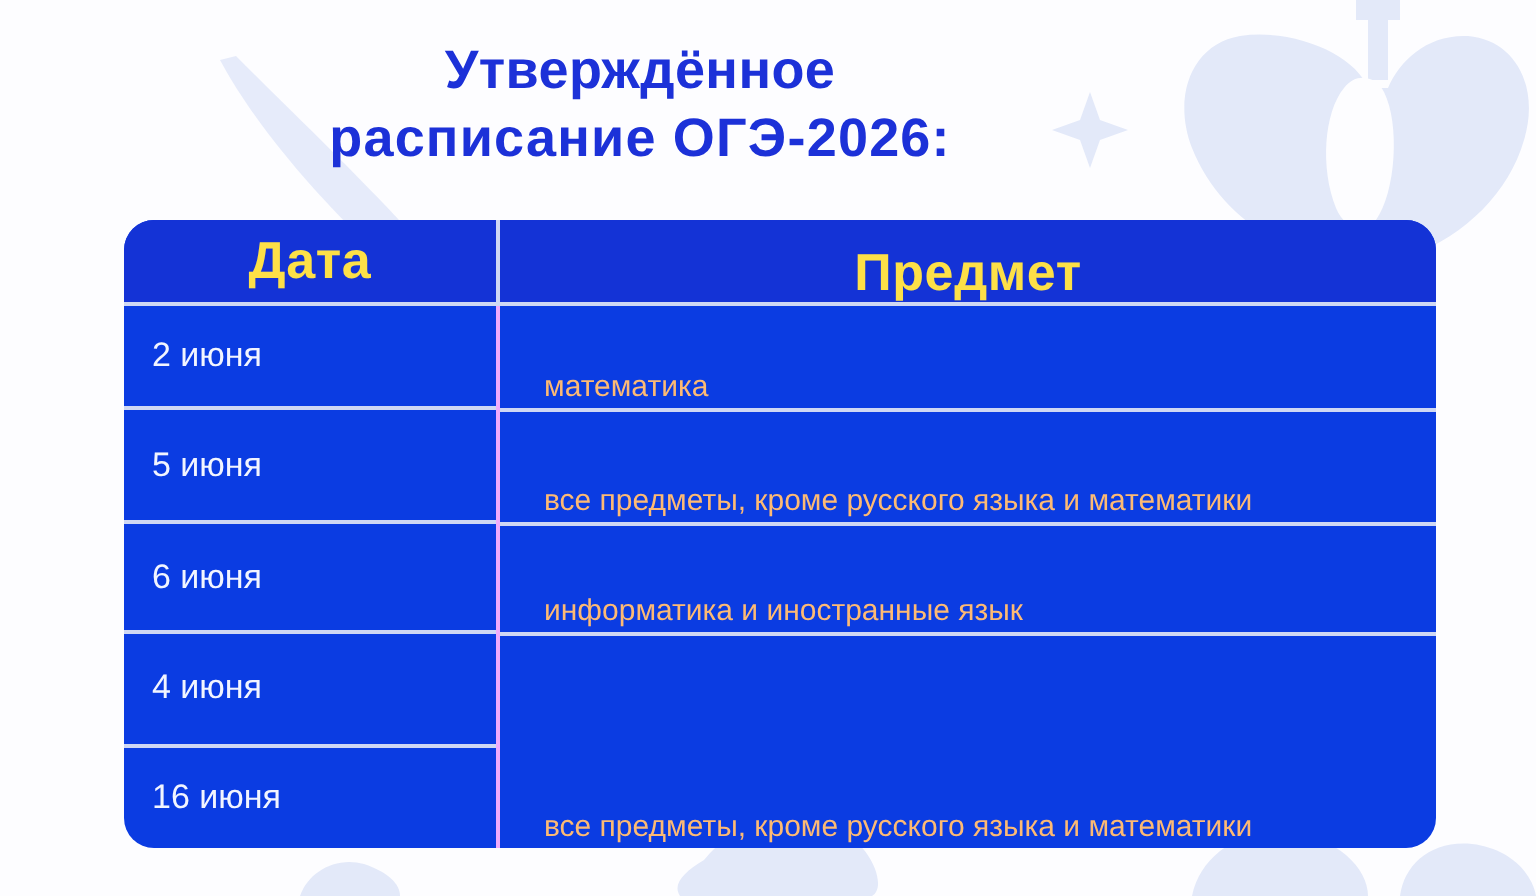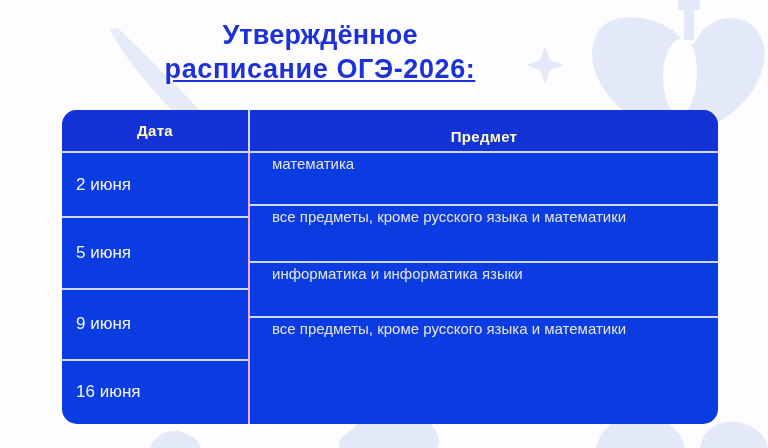--- a/index.html
+++ b/index.html
@@ -50,21 +50,20 @@
     display: block;
     color: #1c31d8;
     font-weight: bold;
     font-size: 27px;
     line-height: 34px;
     letter-spacing: 0.2px;
     white-space: nowrap;
   }
   .title-line.second {
     letter-spacing: 0.6px;
-    text-decoration: underline;
   }
 
   
   #schedule-table {
     position: absolute;
     left: 62px;
     top: 110px;
     width: 656px;
     height: 314px;
     background: #0b3ce2;
@@ -79,23 +78,23 @@
     display: flex;
     height: 41px;
     flex: 0 0 41px;
     background: #1433d6;
     border-bottom: 2px solid #cfd8f4;
   }
   .th {
     display: flex;
     align-items: center;
     justify-content: center;
-    color: #fef9c3;
+    color: #fde047;
     font-weight: bold;
-    font-size: 15px;
+    font-size: 26px;
     letter-spacing: 0.3px;
   }
   .th.col-date {
     width: 186px;
     flex: 0 0 186px;
     border-right: 2px solid #cfd8f4;
   }
   .th.col-subject {
     flex: 1 1 auto;
     margin-top: 12px;
@@ -128,23 +127,23 @@
     font-size: 17px;
     box-sizing: border-box;
     border-bottom: 2px solid #cfd8f4;
   }
   .date-cell:last-child {
     border-bottom: none;
   }
 
   .subject-cell {
     display: flex;
-    align-items: flex-start;
+    align-items: flex-end;
     padding: 0 16px 0 22px;
-    color: #e5e5e5;
+    color: #fdba74;
     font-size: 15px;
     line-height: 21px;
     box-sizing: border-box;
     border-bottom: 2px solid #cfd8f4;
   }
   .subject-cell:last-child {
     border-bottom: none;
   }
 
   
@@ -213,37 +212,40 @@
 
     <div id="table-body">
 
       <div id="date-column">
         <div class="date-cell h-46">
           <span>2 июня</span>
         </div>
         <div class="date-cell h-50">
           <span>5 июня</span>
         </div>
+        <div class="date-cell h-48">
+          <span>6 июня</span>
+        </div>
         <div class="date-cell h-50">
-          <span>9 июня</span>
+          <span>4 июня</span>
         </div>
         <div class="date-cell h-46">
           <span>16 июня</span>
         </div>
       </div>
 
       <div id="subject-column">
         <div class="subject-cell h-46">
           <span>математика</span>
         </div>
         <div class="subject-cell h-50">
           <span>все предметы, кроме русского языка и математики</span>
         </div>
         <div class="subject-cell h-48">
-          <span>информатика и информатика языки</span>
+          <span>информатика и иностранные язык</span>
         </div>
         <div class="subject-cell h-96">
           <span>все предметы, кроме русского языка и математики</span>
         </div>
       </div>
 
     </div>
   </div>
 
 </div>

